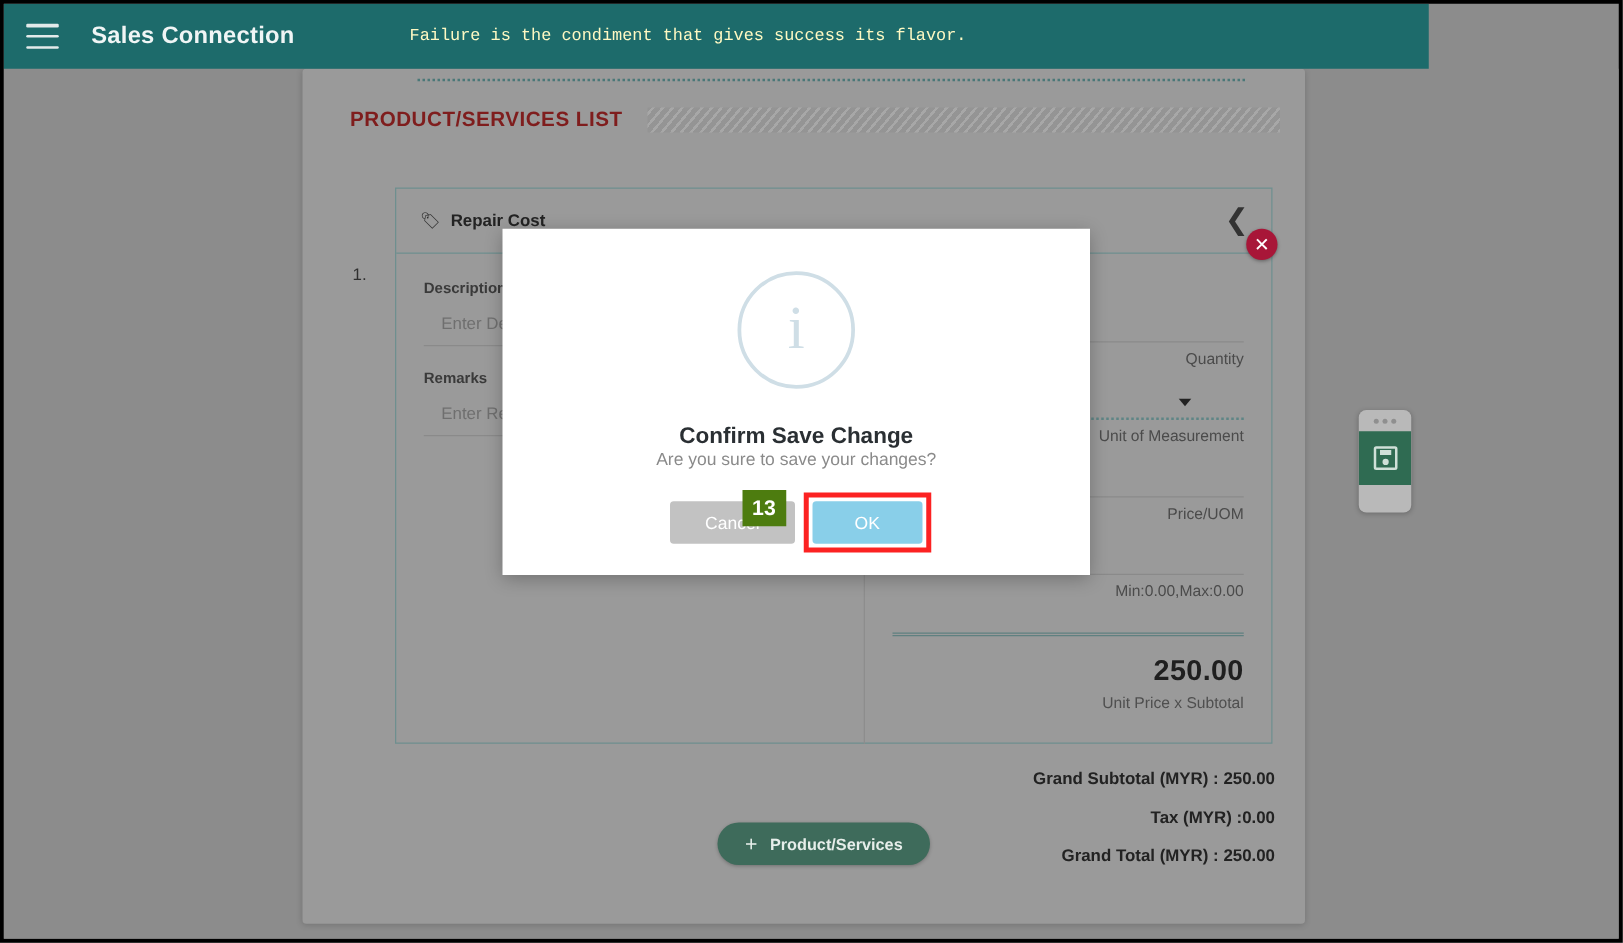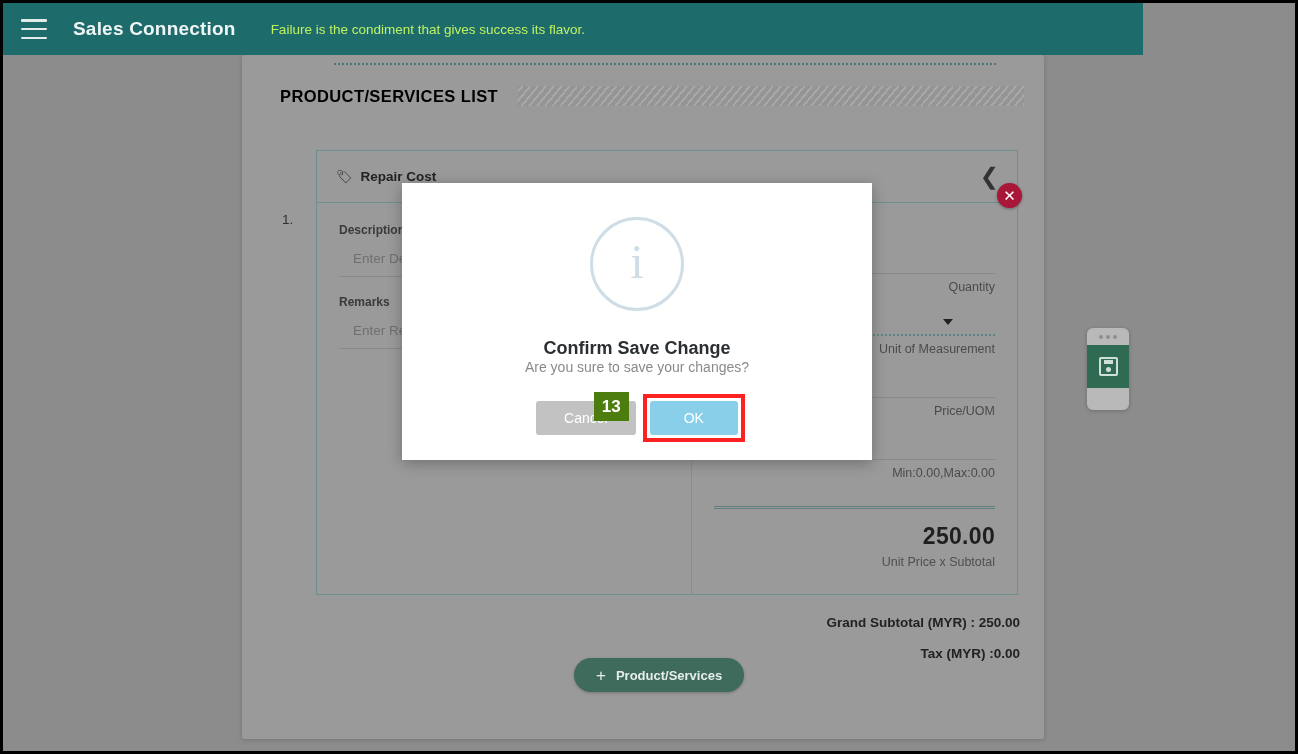--- a/index.html
+++ b/index.html
@@ -50,24 +50,25 @@
   #brand {
     margin-left: 26px;
     color: #f0f5f5;
     font-size: 19px;
     font-weight: bold;
     letter-spacing: .2px;
     white-space: nowrap;
   }
 
   #quote {
-    margin-left: 35px;
-    color: #bef264;
+    margin-left: 92px;
+    color: #fef9c3;
     font-size: 13.5px;
     white-space: nowrap;
+    font-family: Liberation Mono, monospace;
   }
 
   #topbar-right {
     margin-left: auto;
     display: flex;
     align-items: center;
     gap: 13px;
   }
 
   .pill {
@@ -140,21 +141,21 @@
   #section-head {
     position: absolute;
     left: 38px; top: 31px;
     display: flex;
     align-items: center;
     width: 744px;
   }
   #section-title {
     font-size: 16.5px;
     font-weight: bold;
-    color: #000000;
+    color: #7f1d1d;
     letter-spacing: .4px;
     white-space: nowrap;
   }
   #section-rule {
     margin-left: 20px;
     flex: 1;
     height: 20px;
     background-image: repeating-linear-gradient(
        -50deg, #a8a8a8 0px, #a8a8a8 2px, #949494 2px, #949494 6px);
     opacity: .95;
@@ -546,20 +547,21 @@
               <div id="amount-caption">Unit Price x Subtotal</div>
             </div>
 
           </div>
         </div>
       </div>
 
       <div id="totals">
         <div class="total-row">Grand Subtotal (MYR) : 250.00</div>
         <div class="total-row">Tax (MYR) :0.00</div>
+        <div class="total-row">Grand Total (MYR) : 250.00</div>
       </div>
 
       <div id="add-ps-btn">
         <span class="plus">+</span>
         <span>Product/Services</span>
       </div>
 
     </div>
 
     <div id="delete-item-btn">✕</div>

